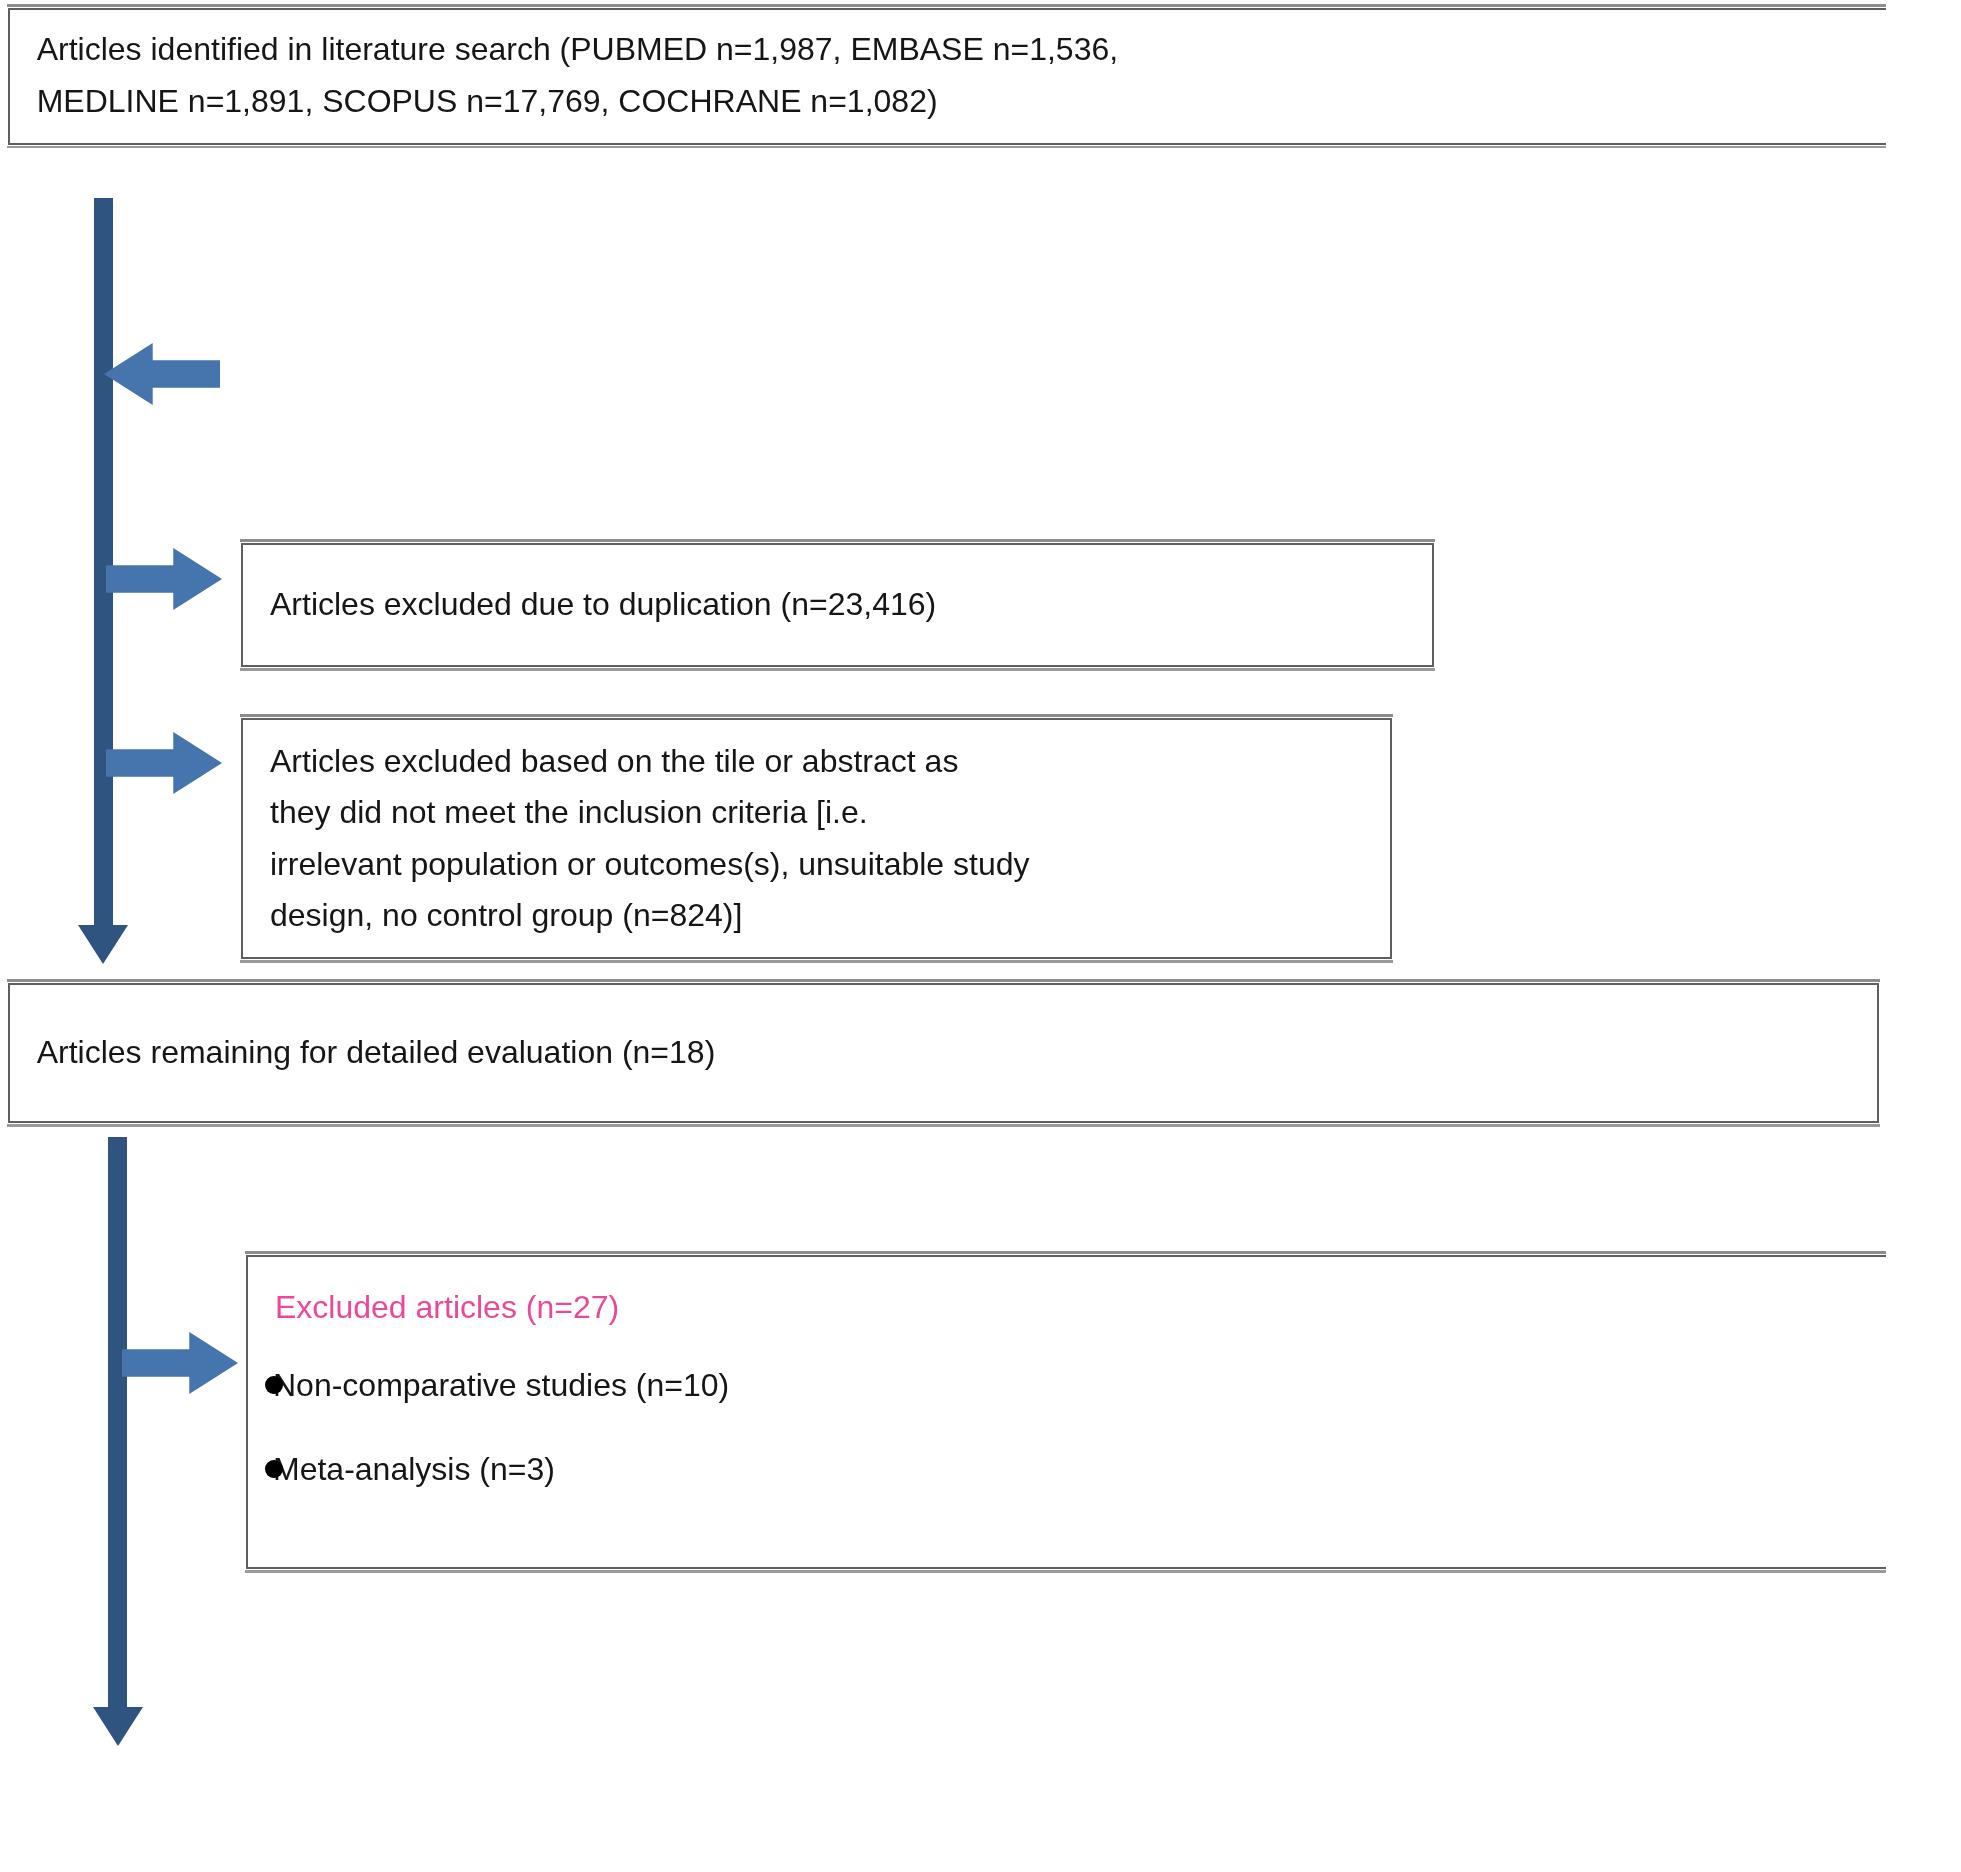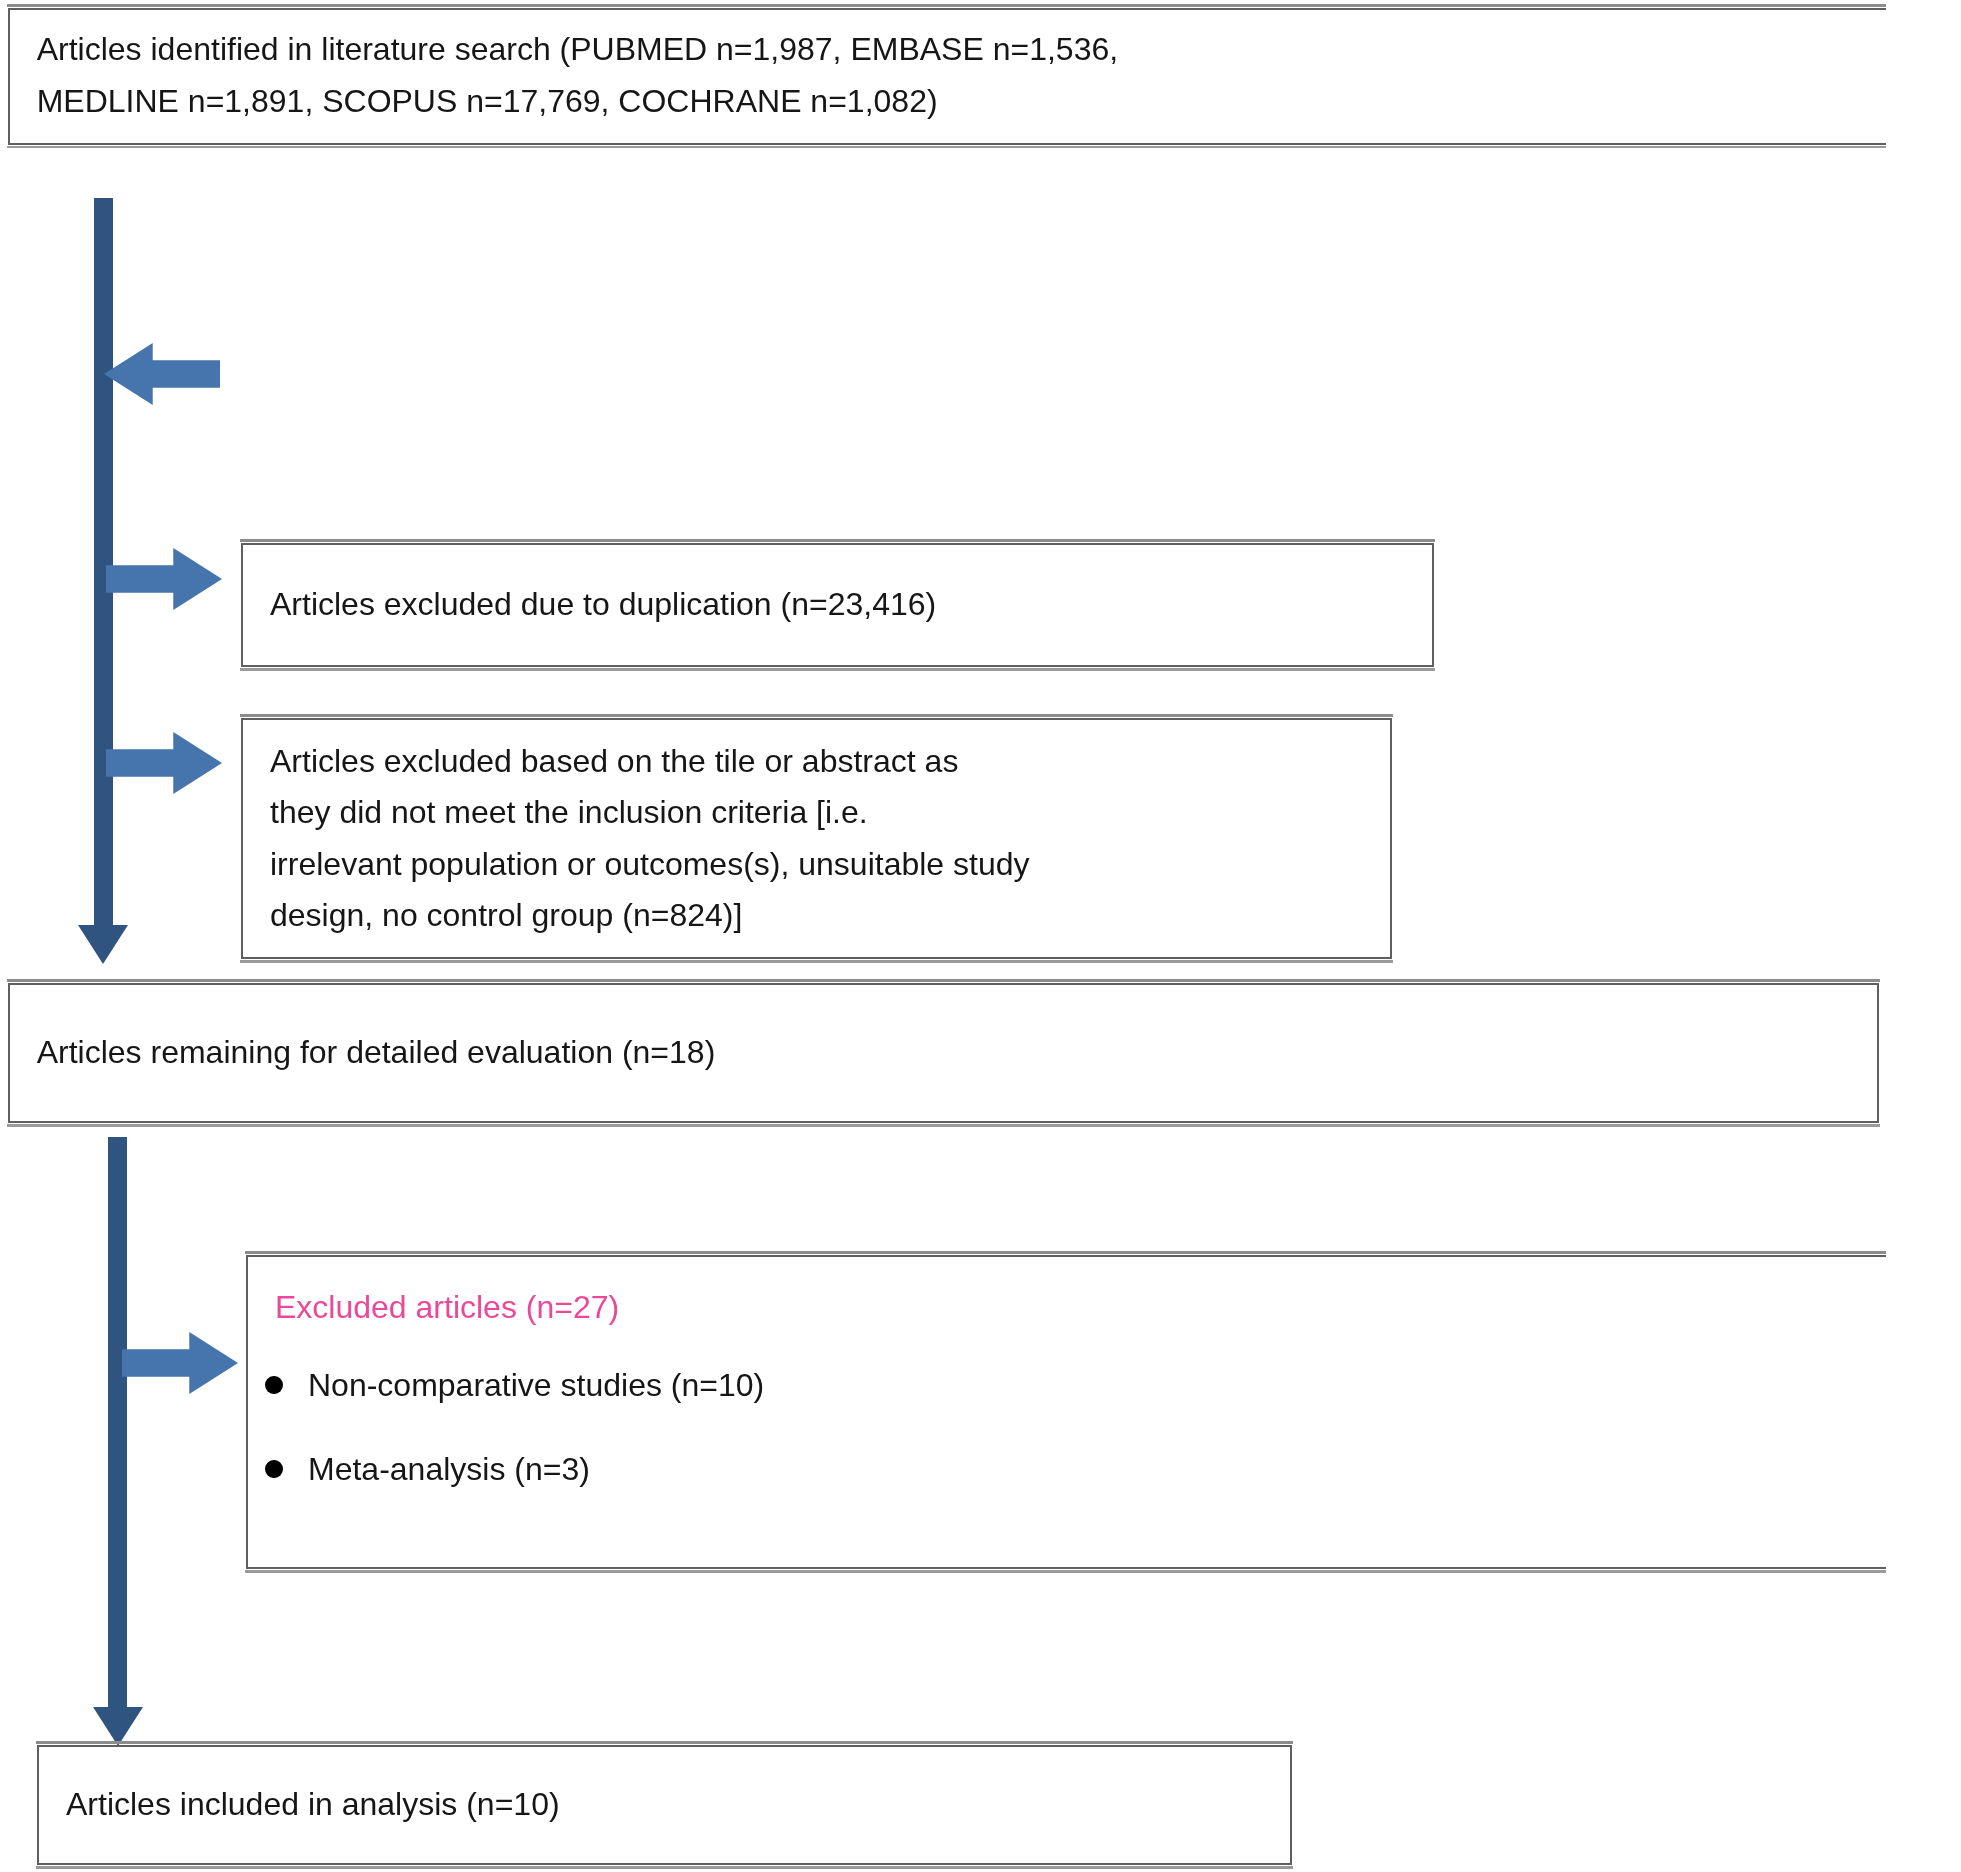--- a/index.html
+++ b/index.html
@@ -80,21 +80,21 @@
   .bullets {
     list-style: none;
     margin: 0;
     padding: 0;
   }
   .bullets li {
     position: relative;
     font-size: 32px;
     line-height: 1.60;
     color: #161616;
-    padding-left: 60px;
+    padding-left: 25px;
     margin-bottom: 33px;
   }
   .bullets li:last-child { margin-bottom: 0; }
   .bullets li .dot {
     position: absolute;
     left: 17.4px;
     top: 15.4px;
     width: 17.4px;
     height: 18.3px;
     background: #000000;
@@ -161,18 +161,15 @@
           <span>Non-comparative studies (n=10)</span>
         </li>
         <li>
           <span class="dot"></span>
           <span>Meta-analysis (n=3)</span>
         </li>
       </ul>
     </div>
   </div>
 
-  <div class="box shade-top shade-bottom" style="left:37px; top:1745px; width:1255px; height:120px;">
-    <div class="txt">Articles included in analysis (n=10)</div>
-  </div>
 
 </div>
 
 
 </body></html>

